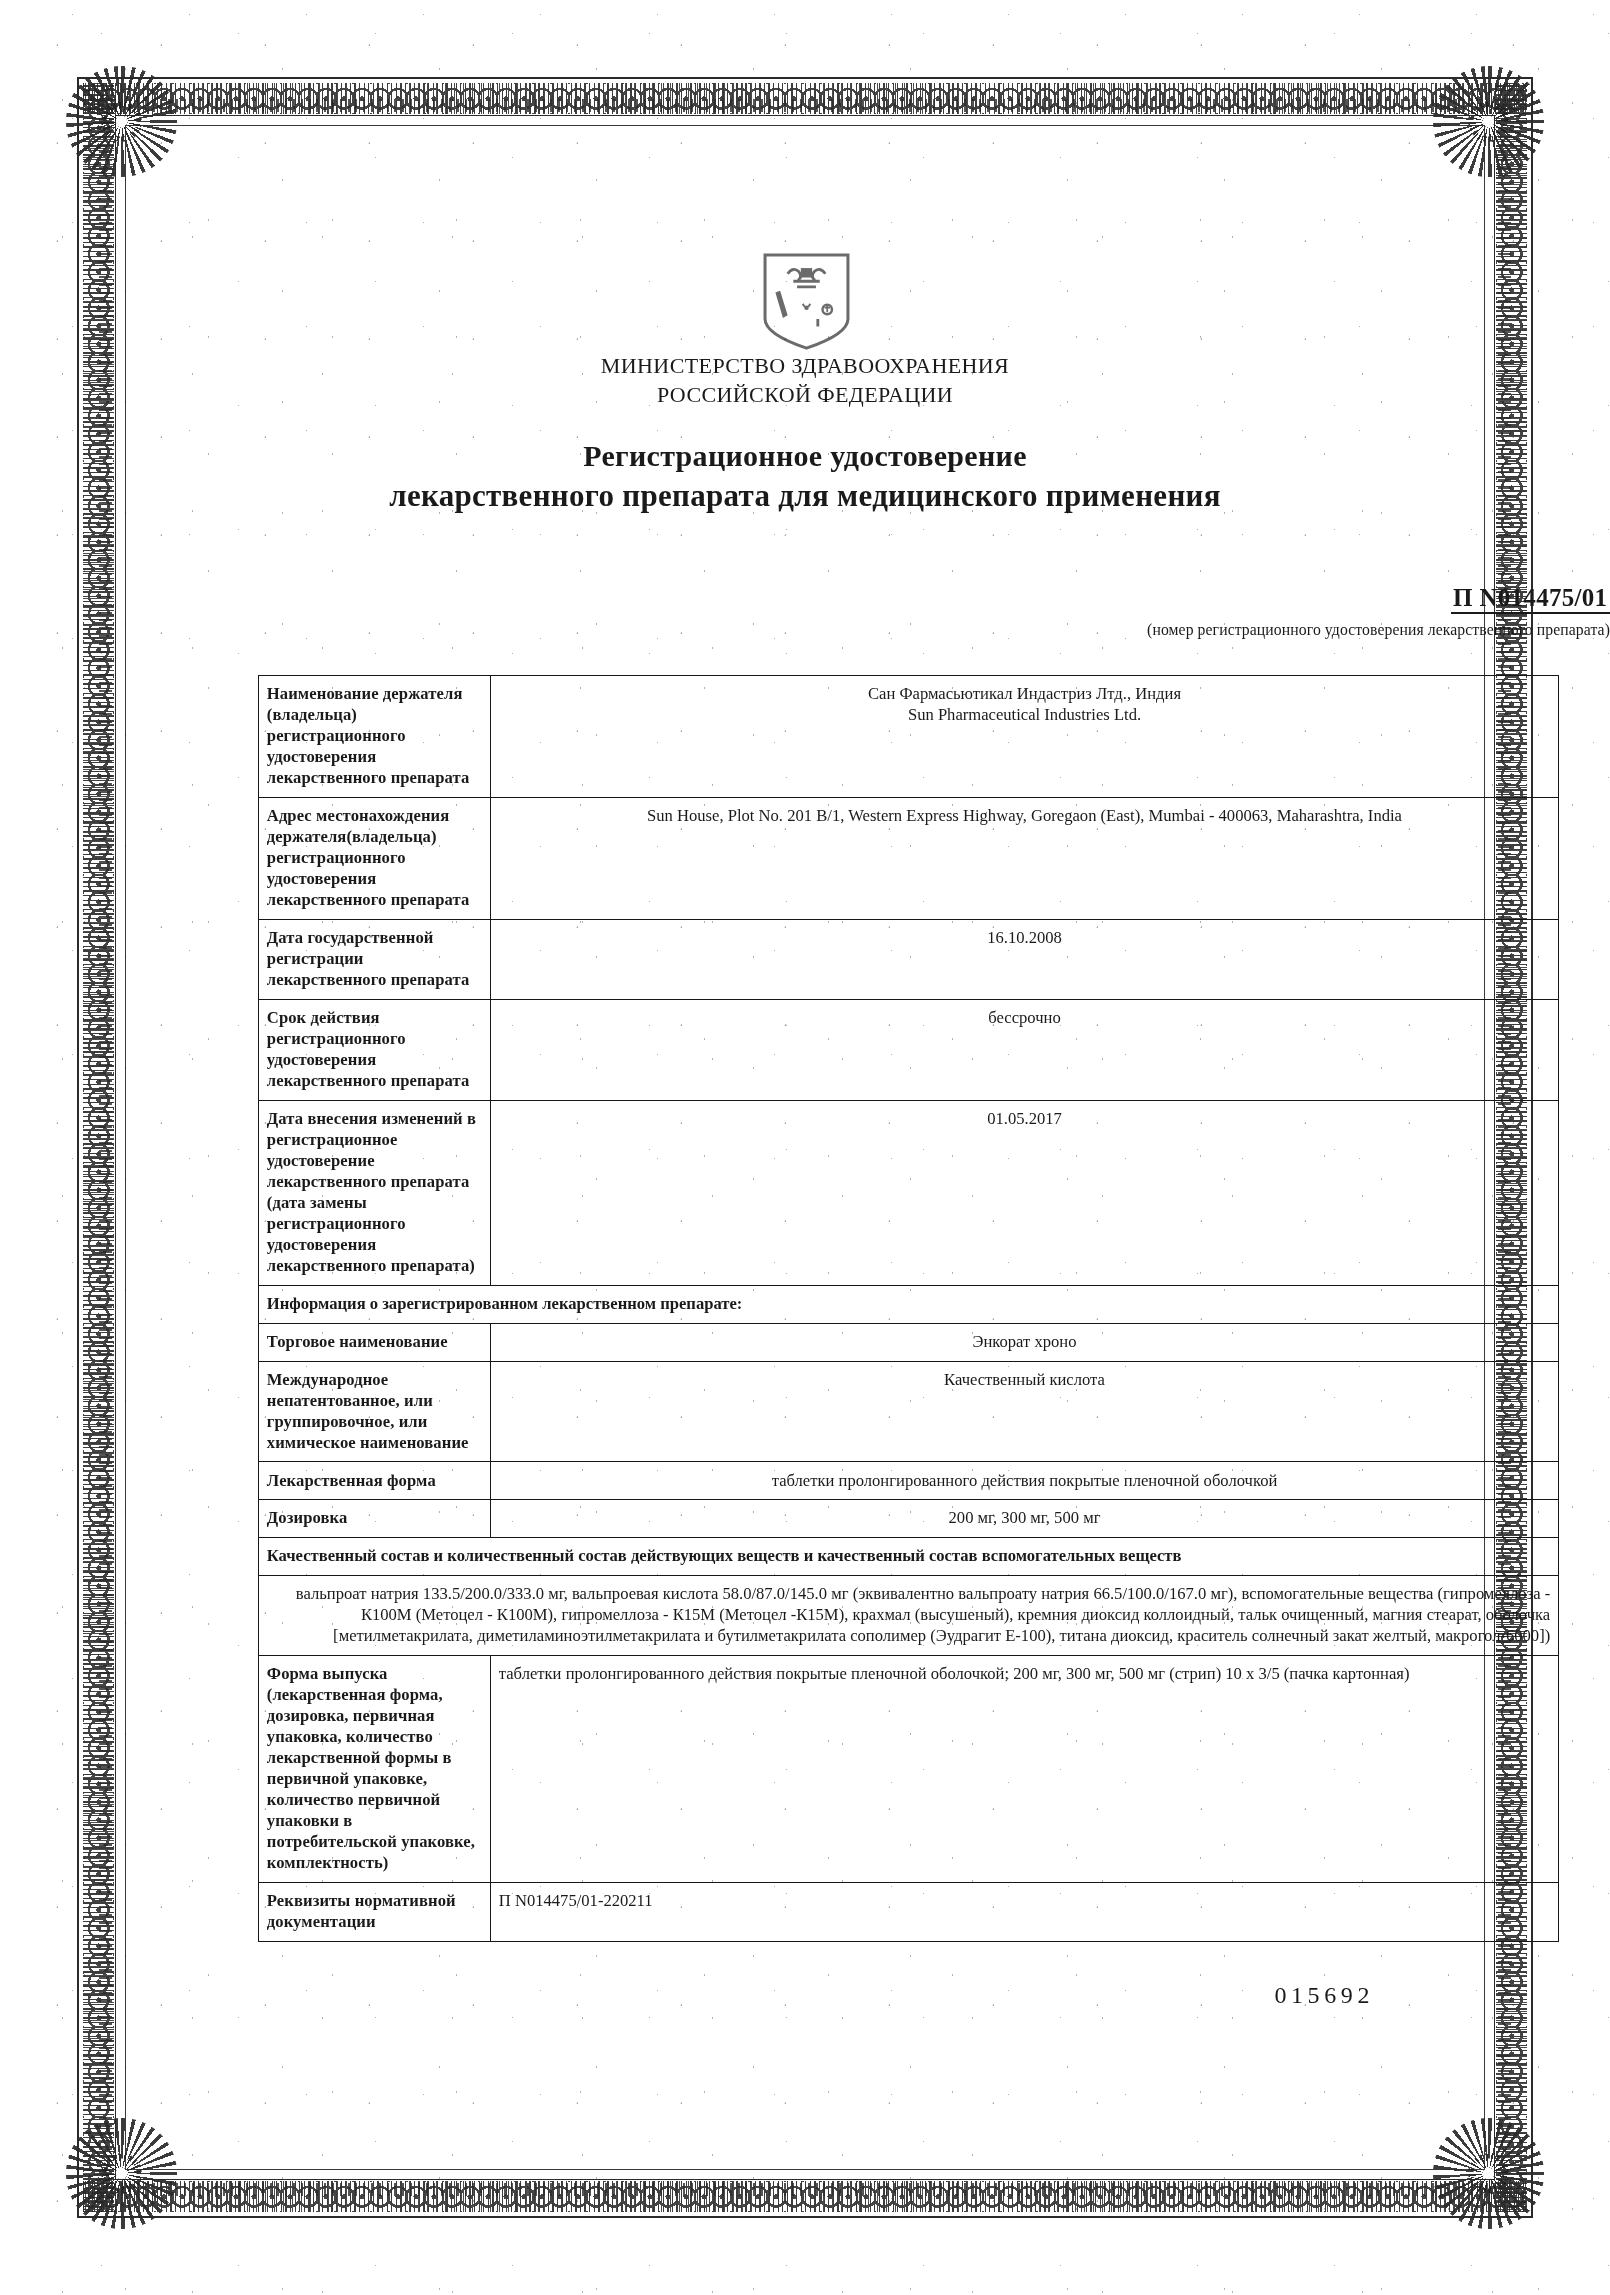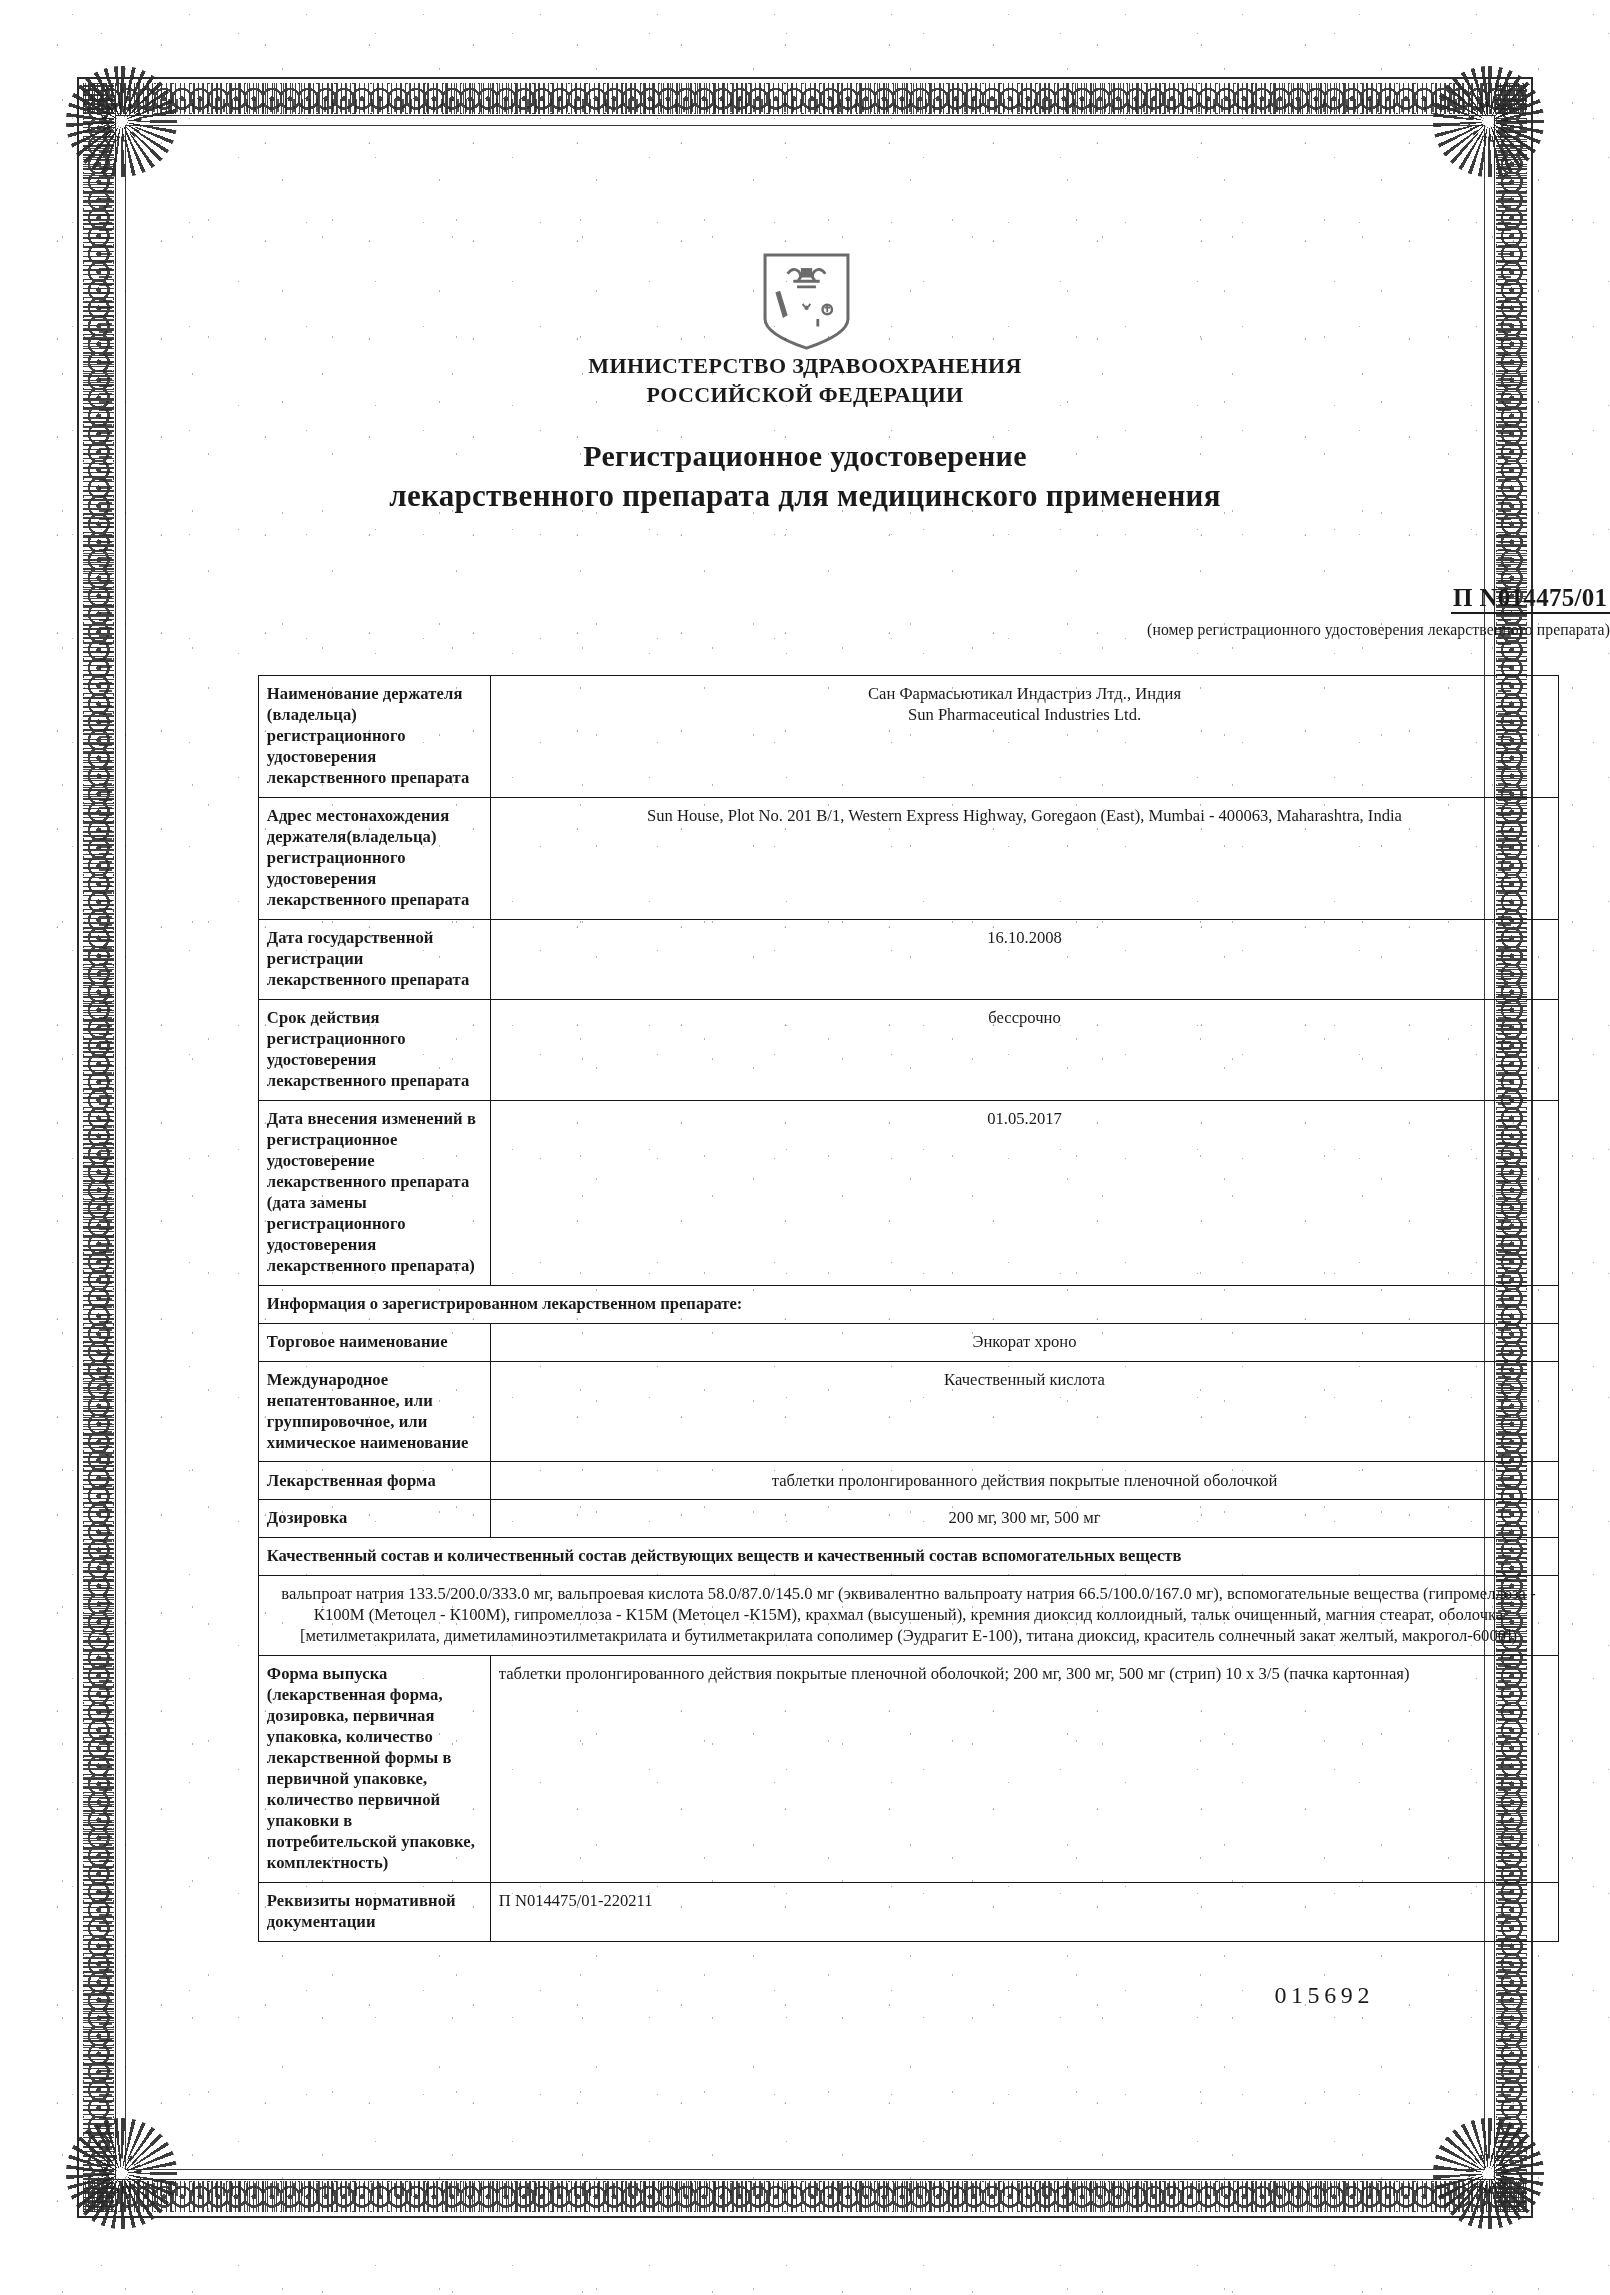--- a/index.html
+++ b/index.html
@@ -95,21 +95,21 @@
   }
   .emblem{
     position:absolute;left:758px;top:253px;width:97px;height:98px;
   }
   .emblem svg{display:block;width:100%;height:100%;opacity:.62;}
 
   .ministry{
     position:absolute;left:0;right:0;top:352px;
     text-align:center;
     font-size:22px;line-height:1.30;letter-spacing:0.4px;
-    font-weight:700;
+    font-weight:400;
   }
   .ministry div{white-space:nowrap;}
 
   .title{
     position:absolute;left:0;right:0;top:436px;
     text-align:center;font-weight:700;
     font-size:30px;line-height:1.32;letter-spacing:0.3px;
   }
   .title .l2{font-size:31px;}
 
@@ -134,21 +134,21 @@
     vertical-align:top;
     padding:7.2px 7.8px 8.5px;
     font-size:16.6px;line-height:1.27;
   }
   td.lbl{width:232px;font-weight:700;letter-spacing:0.1px;}
   td.val{text-align:center;font-weight:400;}
   td.val.left{text-align:left;}
   td.full{text-align:left;font-weight:700;padding:6.5px 7.8px 7.8px;}
   td.span-left{font-weight:700;text-align:left;}
   td.compo{
-    font-weight:400;text-align:center;line-height:1.32;
+    font-weight:400;text-align:right;line-height:1.32;
     padding:7.8px 9px 9px;font-size:16.3px;
   }
   .pad-top-sm{padding-top:15.7px;}
   .pad-top-md{padding-top:30px;}
 
   .serial{
     position:absolute;right:236px;top:1982px;
     font-size:24px;letter-spacing:4.6px;font-weight:400;
     font-family:"Liberation Serif",serif;
   }

